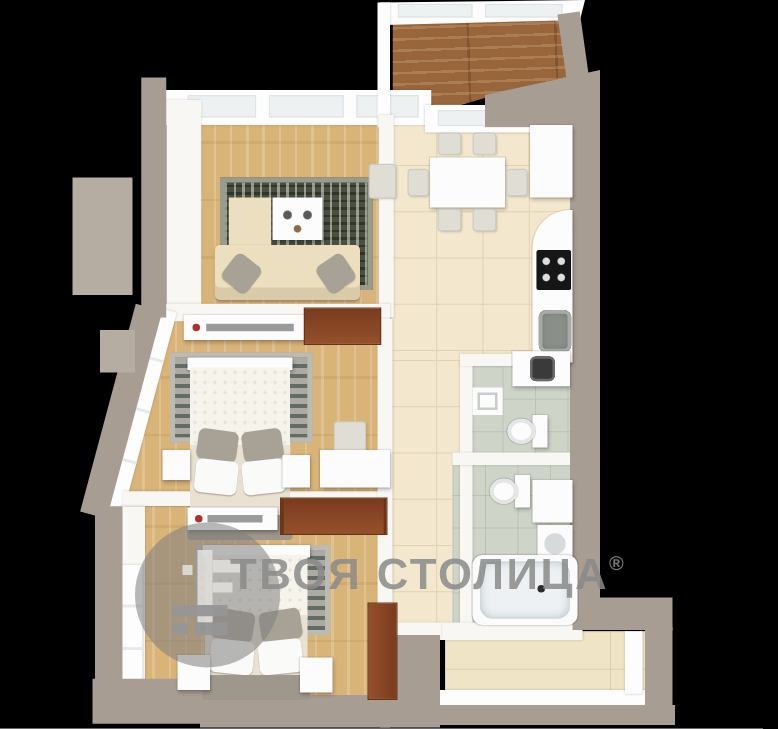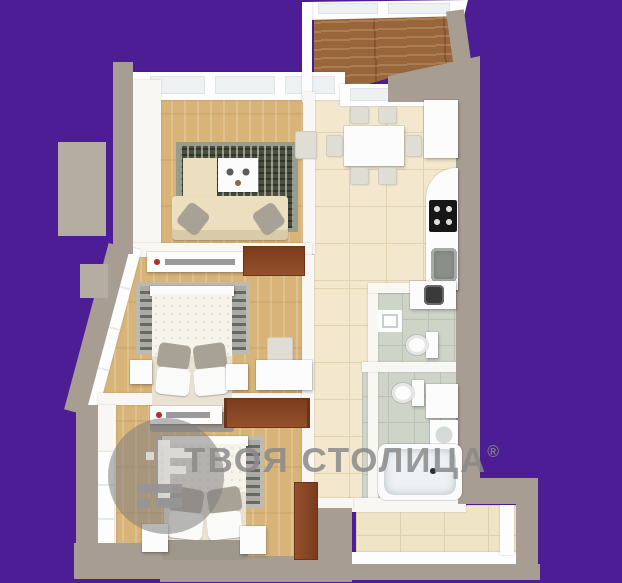--- a/index.html
+++ b/index.html
@@ -1,16 +1,16 @@
 <!DOCTYPE html>
 <html><head>
 <meta charset="utf-8">
 <style>
   html,body{margin:0;padding:0;background:#fff;}
-  .scene{position:relative;width:622px;height:583px;background:#4c1d95;overflow:hidden;
+  .scene{position:relative;width:622px;height:583px;background:#000000;overflow:hidden;
          font-family:"Liberation Sans",sans-serif;}
   .abs{position:absolute;}
   
   .wall-ext{background:#a89d93;}
   .wall-ext-light{background:#b5aca2;}
   .wall-int{background:#f8f7f4;box-shadow:0 0 2px rgba(0,0,0,.18);}
   .window{background:#fdfdfd;box-shadow:0 0 2px rgba(0,0,0,.2);}
   .pane{background:#eef1f2;box-shadow:inset 0 0 0 1px #e0e4e6;}
   .wood{background-color:#d9b478;
         background-image:repeating-linear-gradient(90deg,rgba(255,255,255,.18) 0 2px,transparent 2px 13px),

